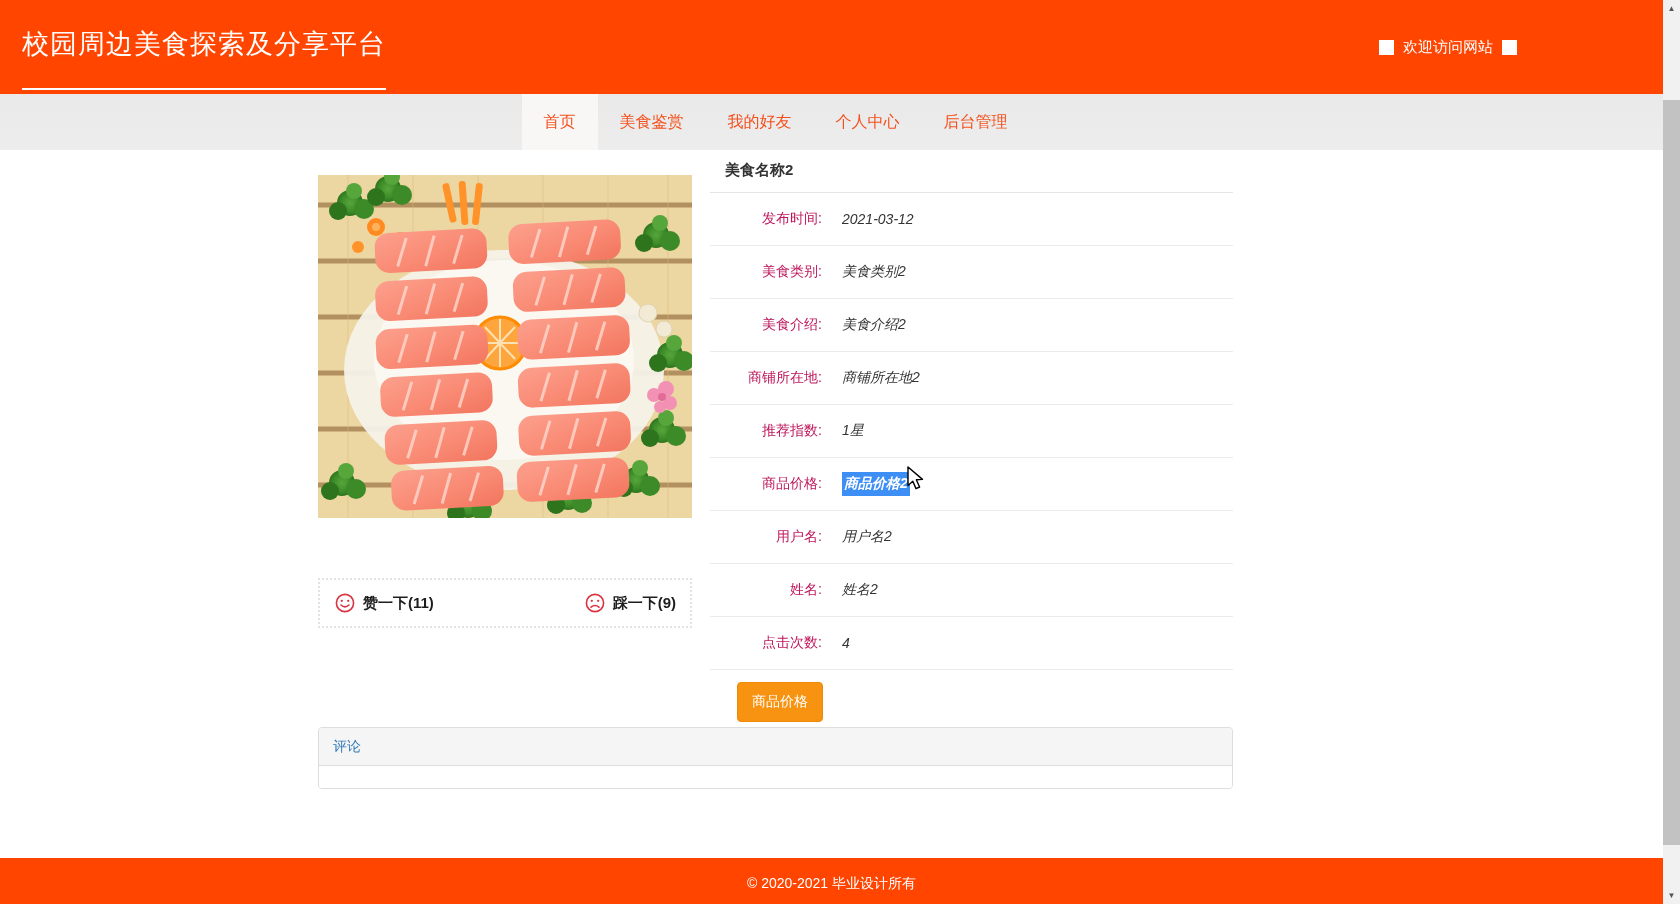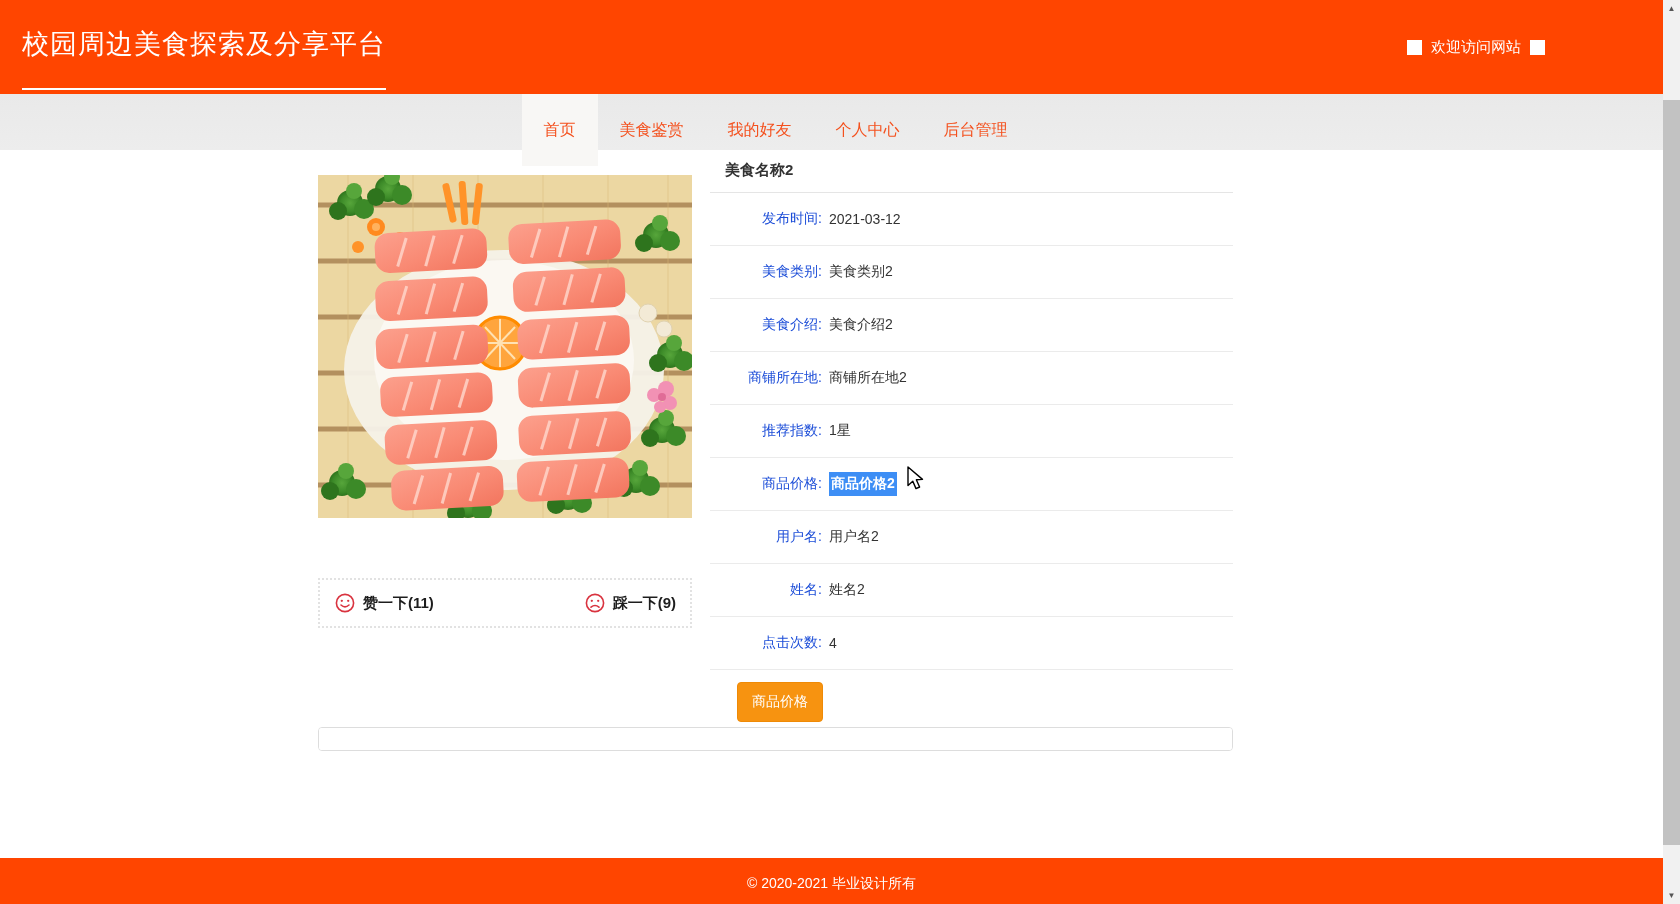--- a/index.html
+++ b/index.html
@@ -11,30 +11,30 @@
   .page { width:1663px; }
 
   
   .site-header { height:94px; background:#ff4500; position:relative; }
   .site-title {
     position:absolute; left:22px; top:26px; color:#fff; font-size:27px;
     font-weight:400; letter-spacing:1px; padding-bottom:26px;
     border-bottom:2px solid #fff; display:inline-block;
   }
   .welcome-box {
-    position:absolute; right:118px; top:38px; color:#fff; font-size:15px;
+    position:absolute; right:146px; top:38px; color:#fff; font-size:15px;
     display:flex; align-items:center; gap:9px;
   }
   .white-square { width:15px; height:15px; background:#fff; display:inline-block; }
 
   
   .nav-bar { height:56px; background:#ececec; background:linear-gradient(#e9e9e9,#ededed); }
   .nav-inner { margin-left:318px; width:915px; display:flex; justify-content:center; }
   .nav-item {
-    padding:8px 22px; line-height:56px; font-size:16px; color:#f4511e; cursor:pointer;
+    padding:0 22px; line-height:56px; font-size:16px; color:#f4511e; cursor:pointer;
     white-space:nowrap;
   }
   .nav-item.active { background:#f8f7f5; }
 
   
   .main-area { margin-left:318px; width:915px; position:relative; height:708px; }
 
   .food-image-wrap { position:absolute; left:0; top:25px; width:374px; height:343px; }
   .food-image-wrap svg { display:block; }
 
@@ -48,22 +48,22 @@
 
   .detail-panel { position:absolute; left:392px; top:0; width:523px; background:#fff; }
   .detail-title {
     font-size:15px; font-weight:700; color:#333;
     padding:11px 0 12px 15px; border-bottom:1px solid #e5e5e5;
   }
   .detail-row {
     height:53px; display:flex; align-items:center;
     border-bottom:1px solid #ebebeb; font-size:14px;
   }
-  .detail-label { width:112px; text-align:right; color:#1d4ed8; flex:none; }
-  .detail-value { margin-left:7px; color:#333; }
+  .detail-label { width:112px; text-align:right; color:#be185d; flex:none; }
+  .detail-value { margin-left:20px; color:#333;font-style:italic; }
   .detail-value.selected { background:#3d8ef5; color:#fff; padding:3px 2px; font-weight:700; }
   .button-row { padding:12px 0 13px 27px; border-bottom:1px solid #e5e5e5; }
   .add-friend-btn {
     background:#f79310; color:#fff; border:1px solid #ef8a06; border-radius:4px;
     padding:10px 14px; font-size:14px; cursor:pointer;
     font-family:"Liberation Sans", sans-serif;
   }
 
   .comments-panel {
     position:absolute; left:0; top:577px; width:915px;
@@ -280,20 +280,23 @@
         <span class="detail-label">点击次数:</span>
         <span class="detail-value">4</span>
       </div>
 
       <div class="button-row">
         <button class="add-friend-btn">商品价格</button>
       </div>
     </div>
 
     <div class="comments-panel">
+      <div class="comments-header">
+        <a class="comments-link">评论</a>
+      </div>
       <div class="comments-body"></div>
     </div>
 
   </div>
 
   <div class="site-footer">
     <span>© 2020-2021 毕业设计所有</span>
   </div>
 
 </div>

